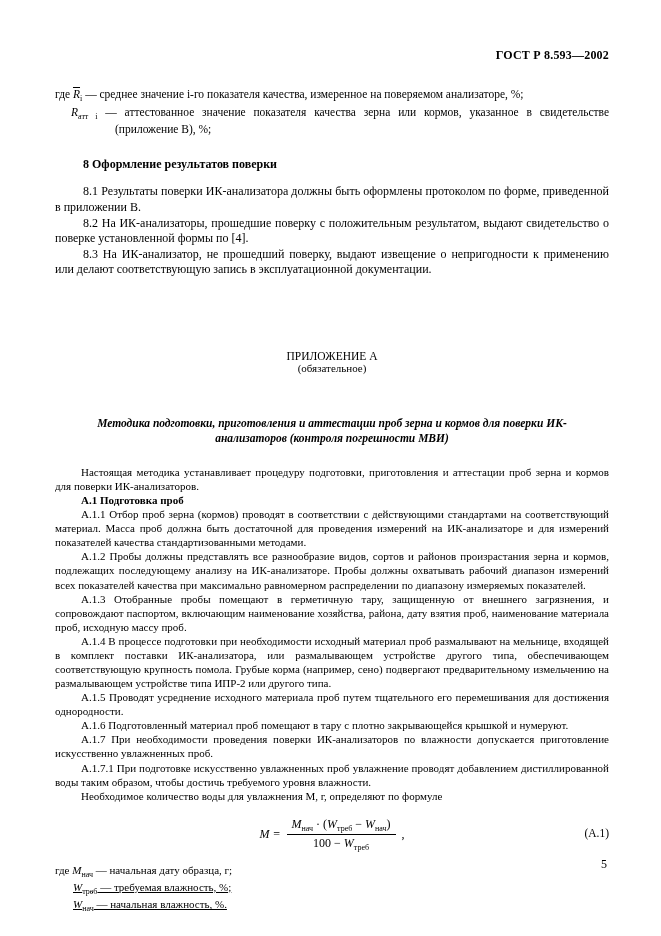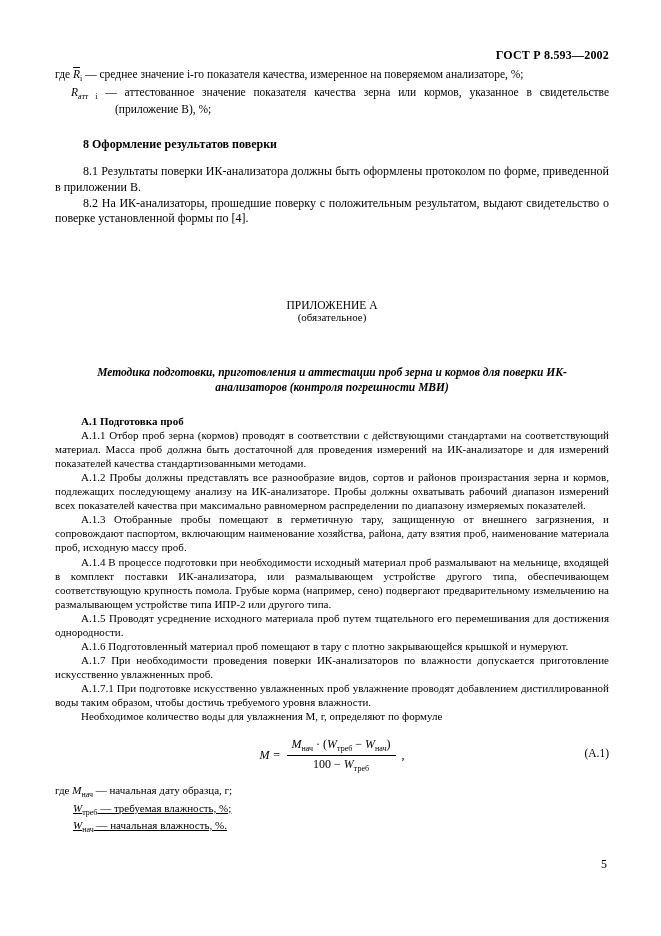--- a/index.html
+++ b/index.html
@@ -11,21 +11,21 @@
     height: 936px;
     margin: 0 auto;
     background: #ffffff;
     padding: 48px 52px 0 55px;
     overflow: hidden;
   }
   .doc-ref {
     text-align: right;
     font-weight: bold;
     font-size: 12px;
-    margin-bottom: 4px;
+    margin-bottom: 24px;
     letter-spacing: 0.2px;
   }
   
   .where-top { font-size: 11.5px; line-height: 1.3; }
   .wt-line { text-align: justify; }
   .wt-indent { padding-left: 16px; }
   .wt-hang { padding-left: 60px; text-indent: -44px; }
   i.sym { font-style: italic; }
   sub { font-size: 8px; text-align: right; }
   .overbar { text-decoration: overline; }
@@ -118,26 +118,28 @@
     </div>
     <div class="wt-line wt-indent wt-hang">
       <i class="sym">R</i><sub>атт i</sub><span> — аттестованное значение показателя качества зерна или кормов, указанное в свидетельстве (приложение В), %;</span>
     </div>
   </div>
 
   <div class="sec-title">8 Оформление результатов поверки</div>
 
   <p class="body-par">8.1 Результаты поверки ИК-анализатора должны быть оформлены протоколом по форме, приведенной в приложении В.</p>
   <p class="body-par">8.2 На ИК-анализаторы, прошедшие поверку с положительным результатом, выдают свидетельство о поверке установленной формы по [4].</p>
+  <p class="body-par">8.3 На ИК-анализатор, не прошедший поверку, выдают извещение о непригодности к применению или делают соответствующую запись в эксплуатационной документации.</p>
 
   <div class="app-label">ПРИЛОЖЕНИЕ А</div>
   <div class="app-sublabel">(обязательное)</div>
 
   <div class="app-heading">Методика подготовки, приготовления и аттестации проб зерна и кормов для поверки ИК-анализаторов (контроля погрешности МВИ)</div>
 
+  <p class="app-par">Настоящая методика устанавливает процедуру подготовки, приготовления и аттестации проб зерна и кормов для поверки ИК-анализаторов.</p>
   <p class="app-par bold">А.1 Подготовка проб</p>
   <p class="app-par">А.1.1 Отбор проб зерна (кормов) проводят в соответствии с действующими стандартами на соответствующий материал. Масса проб должна быть достаточной для проведения измерений на ИК-анализаторе и для измерений показателей качества стандартизованными методами.</p>
   <p class="app-par">А.1.2 Пробы должны представлять все разнообразие видов, сортов и районов произрастания зерна и кормов, подлежащих последующему анализу на ИК-анализаторе. Пробы должны охватывать рабочий диапазон измерений всех показателей качества при максимально равномерном распределении по диапазону измеряемых показателей.</p>
   <p class="app-par">А.1.3 Отобранные пробы помещают в герметичную тару, защищенную от внешнего загрязнения, и сопровождают паспортом, включающим наименование хозяйства, района, дату взятия проб, наименование материала проб, исходную массу проб.</p>
   <p class="app-par">А.1.4 В процессе подготовки при необходимости исходный материал проб размалывают на мельнице, входящей в комплект поставки ИК-анализатора, или размалывающем устройстве другого типа, обеспечивающем соответствующую крупность помола. Грубые корма (например, сено) подвергают предварительному измельчению на размалывающем устройстве типа ИПР-2 или другого типа.</p>
   <p class="app-par">А.1.5 Проводят усреднение исходного материала проб путем тщательного его перемешивания для достижения однородности.</p>
   <p class="app-par">А.1.6 Подготовленный материал проб помещают в тару с плотно закрывающейся крышкой и нумеруют.</p>
   <p class="app-par">А.1.7 При необходимости проведения поверки ИК-анализаторов по влажности допускается приготовление искусственно увлажненных проб.</p>
   <p class="app-par">А.1.7.1 При подготовке искусственно увлажненных проб увлажнение проводят добавлением дистиллированной воды таким образом, чтобы достичь требуемого уровня влажности.</p>
   <p class="app-par">Необходимое количество воды для увлажнения М, г, определяют по формуле</p>

